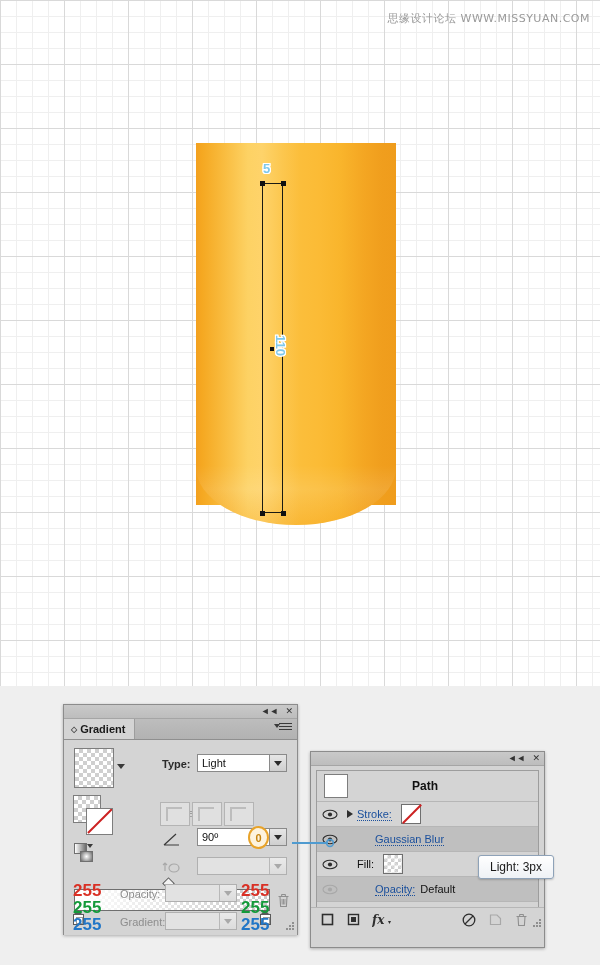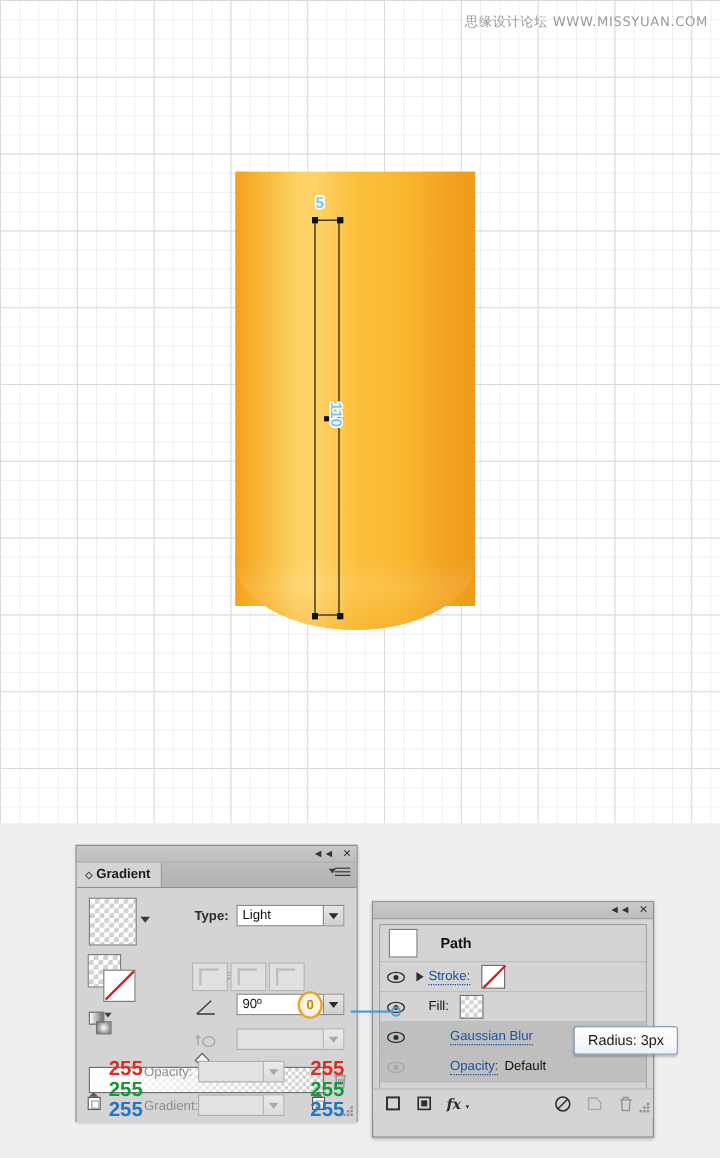--- a/index.html
+++ b/index.html
@@ -285,37 +285,37 @@
   }
   #stop-left { left: 9px; top: 170px; }
   #stop-right { left: 196px; top: 170px; }
 
   .trash-icon { position: absolute; left: 213px; top: 153px; width: 13px; height: 15px; }
 
   .rgbcol { position: absolute; font-weight: bold; font-size: 17px; font-family:"Liberation Sans", sans-serif; }
   .rgbcol .r { color: #d93025; }
   .rgbcol .g { color: #149a3a; }
   .rgbcol .b { color: #2176c7; }
-  .rgbcol div { line-height: 17px; text-align: right; }
+  .rgbcol div { line-height: 17px; }
 
   .resize-grip { position: absolute; right: 2px; bottom: 2px; width: 10px; height: 10px; }
   .resize-grip i {
     position: absolute; width: 2px; height: 2px; background: #8f8f8f;
   }
 
   
   #appearance-panel { left: 310px; top: 751px; width: 233px; height: 195px; z-index: 20; }
 
   .ap-row {
     height: 24px; display: flex; align-items: center;
     border-bottom: 1px solid #b6b6b6;
     background: #d4d4d4;
     position: relative;
   }
-  .ap-row.head { background: #d4d4d4; height: 30px; }
+  .ap-row.head { background: #d4d4d4; height: 30px; gap: 45px; }
   .ap-eye {
     width: 26px; display:flex; align-items:center; justify-content:center;
   }
   .ap-eye svg { display:block; }
   .ap-arrow {
     width: 14px; display:flex; align-items:center; justify-content:center;
   }
   .ap-arrow::after {
     content:""; width:0;height:0;
     border-top:4px solid transparent; border-bottom:4px solid transparent;
@@ -551,46 +551,46 @@
             <svg width="16" height="11" viewBox="0 0 16 11">
                 <ellipse cx="8" cy="5.5" rx="7" ry="4.2" fill="none" stroke="#2e2e2e" stroke-width="1.1"></ellipse>
                 <circle cx="8" cy="5.5" r="2.1" fill="#2e2e2e"></circle>
               </svg>
           </div>
           <div class="ap-arrow"></div>
           <span class="ap-label">Stroke:</span>
           <div class="ap-swatch none"></div>
         </div>
 
+        <div class="ap-row selected">
+          <div class="ap-eye">
+            <svg width="16" height="11" viewBox="0 0 16 11">
+                <ellipse cx="8" cy="5.5" rx="7" ry="4.2" fill="none" stroke="#2e2e2e" stroke-width="1.1"></ellipse>
+                <circle cx="8" cy="5.5" r="2.1" fill="#2e2e2e"></circle>
+              </svg>
+          </div>
+          <div class="ap-arrow" style="visibility:hidden;"></div>
+          <span class="ap-label" style="margin-left:18px;">Gaussian Blur</span>
+        </div>
+
         <div class="ap-row">
           <div class="ap-eye">
             <svg width="16" height="11" viewBox="0 0 16 11">
                 <ellipse cx="8" cy="5.5" rx="7" ry="4.2" fill="none" stroke="#2e2e2e" stroke-width="1.1"></ellipse>
                 <circle cx="8" cy="5.5" r="2.1" fill="#2e2e2e"></circle>
               </svg>
           </div>
           <div class="ap-arrow" style="visibility:hidden;"></div>
           <span class="ap-label plain">Fill:</span>
           <div class="ap-swatch checker"></div>
         </div>
 
         <div class="ap-row selected">
           <div class="ap-eye">
             <svg width="16" height="11" viewBox="0 0 16 11">
-                <ellipse cx="8" cy="5.5" rx="7" ry="4.2" fill="none" stroke="#2e2e2e" stroke-width="1.1"></ellipse>
-                <circle cx="8" cy="5.5" r="2.1" fill="#2e2e2e"></circle>
-              </svg>
-          </div>
-          <div class="ap-arrow" style="visibility:hidden;"></div>
-          <span class="ap-label" style="margin-left:18px;">Gaussian Blur</span>
-        </div>
-
-        <div class="ap-row selected">
-          <div class="ap-eye">
-            <svg width="16" height="11" viewBox="0 0 16 11">
                 <ellipse cx="8" cy="5.5" rx="7" ry="4.2" fill="none" stroke="#a8a8a8" stroke-width="1.1"></ellipse>
                 <circle cx="8" cy="5.5" r="2.1" fill="#a8a8a8"></circle>
               </svg>
           </div>
           <div class="ap-arrow" style="visibility:hidden;"></div>
           <span class="ap-label" style="margin-left:18px;">Opacity:</span>
           <span class="ap-val">Default</span>
         </div>
 
         <div class="ap-row" style="border-bottom:none;">
@@ -645,15 +645,15 @@
             <i style="left:4px;top:3px"></i>
             <i style="left:7px;top:3px"></i>
           <i style="left:1px;top:6px"></i>
             <i style="left:4px;top:6px"></i>
             <i style="left:7px;top:6px"></i>
         </div>
       </div>
     </div>
   </div>
 
-  <div class="tooltip">Radius: 3px</div>
+  <div class="tooltip">Light: 3px</div>
 
 </div>
 
 </body></html>

